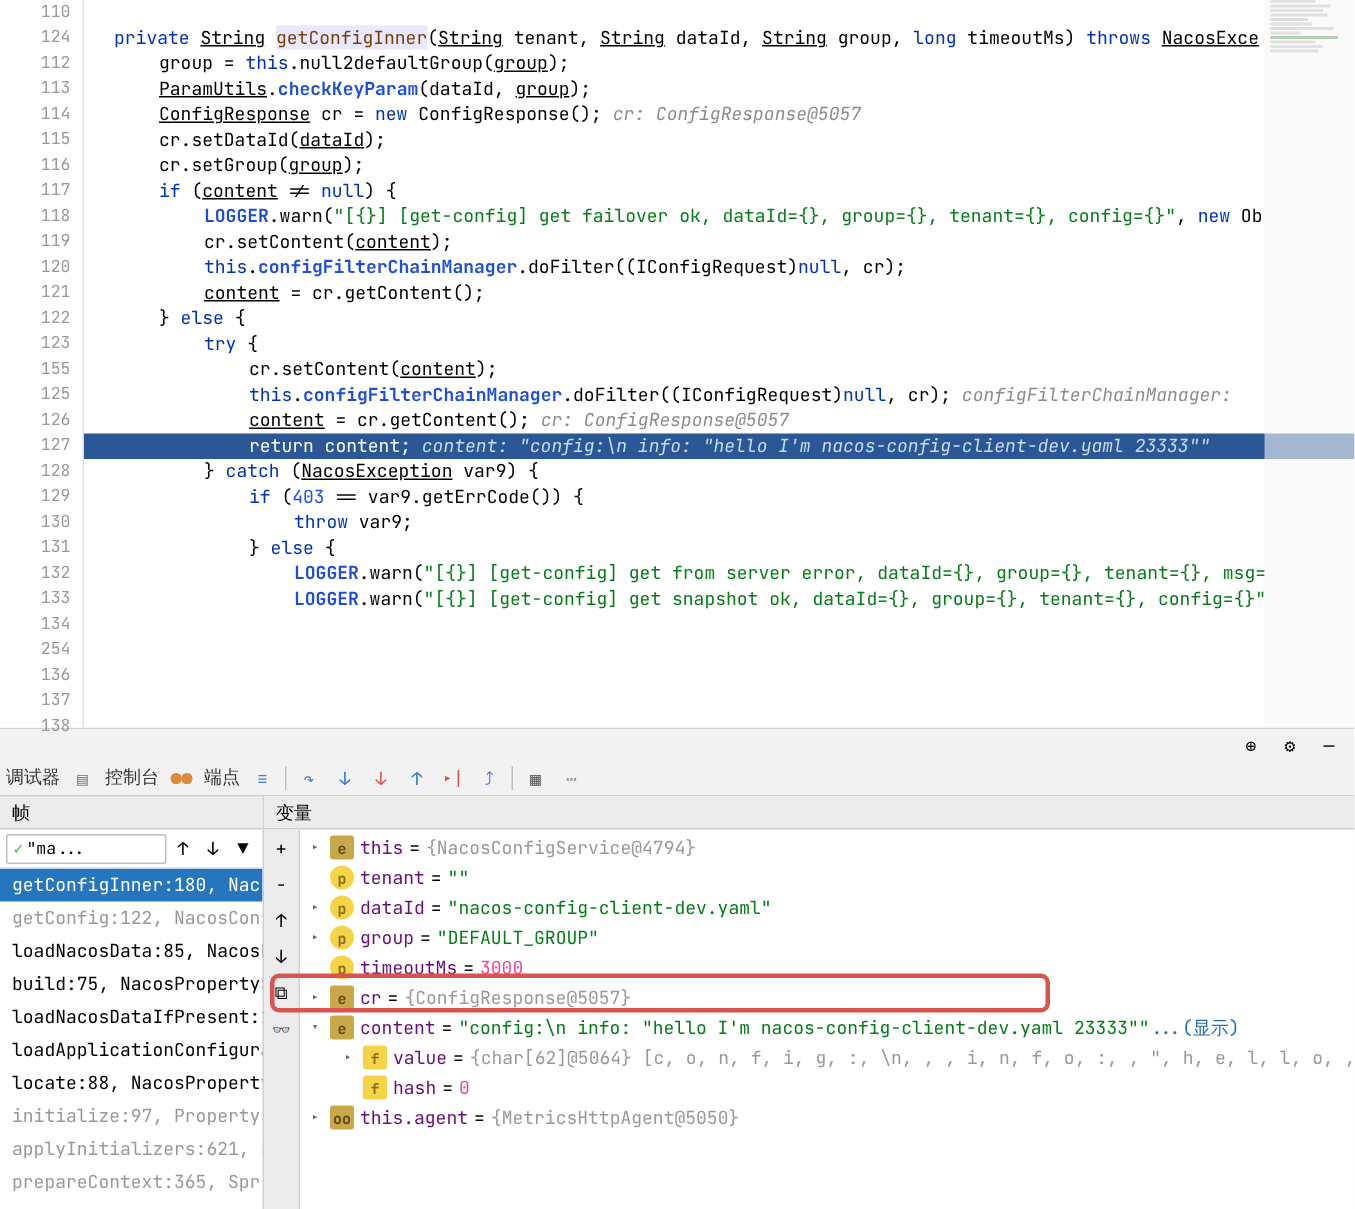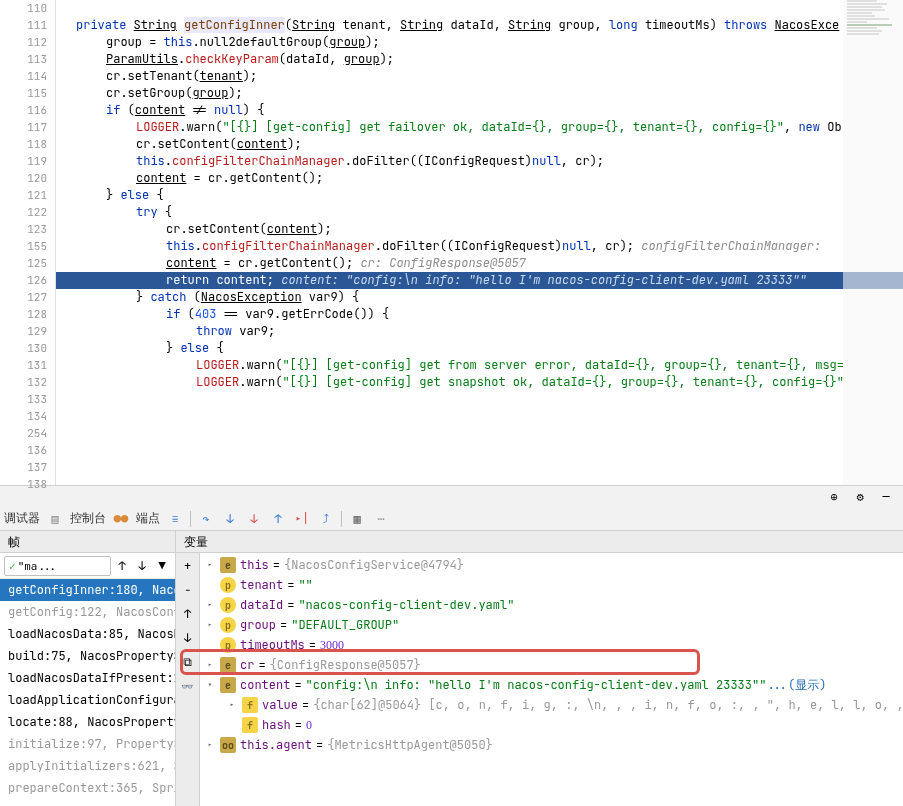--- a/index.html
+++ b/index.html
@@ -10,21 +10,21 @@
 .code-col { flex: 1; overflow: hidden; white-space: nowrap; position: relative; }
 .code-line { height: 17px; line-height: 17px; padding-left: 8px; font-family: "JetBrains Mono", Consolas, monospace; }
 .code-line.highlighted { background: #2b5797; color: #fff; }
 .code-line.highlighted .kw, .code-line.highlighted .str, .code-line.highlighted .id { color: #fff; }
 .kw { color: #0033b3; }
 .str { color: #067d17; }
 .num { color: #1750eb; }
 .type { color: #000; }
 .method { color: #7a3e00; text-align: right; }
 .comment { color: #8c8c8c; font-style: italic; }
-.field { color: #b91c1c; }
+.field { color: #1d4ed8; font-weight: bold; }
 .underlined { text-decoration: underline; }
 .minimap { position: absolute; right: 0; top: 0; width: 60px; height: 485px; background: #f7f7f7; opacity: 0.6; }
 .minimap-line { height: 2px; margin-bottom: 1px; background: #ccc; margin-left: 4px; }
 .bottom-panel { height: 320px; display: flex; flex-direction: column; background: #f2f2f2; }
 .panel-toolbar { height: 24px; background: #f2f2f2; border-bottom: 1px solid #d0d0d0; display: flex; align-items: center; padding: 0 4px; gap: 6px; position: relative; }
 .tool-icon { width: 18px; height: 18px; display: inline-flex; align-items: center; justify-content: center; cursor: pointer; font-size: 12px; }
 .tool-sep { width: 1px; height: 16px; background: #c0c0c0; }
 .panel-body { flex: 1; display: flex; }
 .frames-pane { width: 176px; background: #fff; border-right: 1px solid #d0d0d0; display: flex; flex-direction: column; }
 .pane-header { height: 22px; line-height: 22px; padding: 0 8px; background: #ececec; border-bottom: 1px solid #d0d0d0; font-size: 12px; }
@@ -40,34 +40,34 @@
 .vars-body { display: flex; flex: 1; }
 .vars-content { flex: 1; overflow: auto; padding: 2px 0; }
 .var-row { display: flex; align-items: center; height: 20px; padding-left: 4px; font-size: 12px; white-space: nowrap; }
 .expand-arrow { width: 12px; text-align: center; color: #666; cursor: pointer; font-size: 9px; }
 .var-icon { width: 16px; height: 16px; border-radius: 2px; display: inline-flex; align-items: center; justify-content: center; font-size: 10px; font-weight: bold; margin: 0 4px; }
 .icon-f { background: #f5d547; color: #8a6d1b; }
 .icon-p { background: #f5d547; color: #8a6d1b; border-radius: 50%; }
 .icon-e { background: #c9a84a; color: #5a4a1a; }
 .var-name { color: #660e7a; }
 .var-eq { color: #000; margin: 0 4px; }
-.var-val { color: #6d28d9; font-family: Liberation Serif, serif; }
+.var-val { color: #ec4899; }
 .var-str { color: #067d17; }
 .var-type { color: #999; }
 .highlight-box { position: absolute; border: 3px solid #d9534f; border-radius: 6px; pointer-events: none; }
 .link-blue { color: #2470b3; }
 .tab-label { font-family: "Microsoft YaHei", sans-serif; font-size: 12px; color: #333; }
 </style>
 </head>
 <body>
 
 <div class="editor-area">
   <div class="gutter">
     <div class="gutter-line">110</div>
-    <div class="gutter-line">111</div>
+    <div class="gutter-line">124</div>
     <div class="gutter-line">112</div>
     <div class="gutter-line">113</div>
     <div class="gutter-line">114</div>
     <div class="gutter-line">115</div>
     <div class="gutter-line">116</div>
     <div class="gutter-line">117</div>
     <div class="gutter-line">118</div>
     <div class="gutter-line">119</div>
     <div class="gutter-line">120</div>
     <div class="gutter-line">121</div>
@@ -87,21 +87,22 @@
     <div class="gutter-line">254</div>
     <div class="gutter-line">136</div>
     <div class="gutter-line">137</div>
     <div class="gutter-line">138</div>
   </div>
   <div class="code-col">
     <div class="code-line">&nbsp;</div>
     <div class="code-line" style="padding-left:20px"><span class="kw">private</span> <span class="type underlined">String</span> <span class="method" style="background:#e8e8ff">getConfigInner</span>(<span class="type underlined">String</span> tenant, <span class="type underlined">String</span> dataId, <span class="type underlined">String</span> group, <span class="kw">long</span> timeoutMs) <span class="kw">throws</span> <span class="type underlined">NacosExce</span></div>
     <div class="code-line" style="padding-left:50px">group = <span class="kw">this</span>.null2defaultGroup(<span class="underlined">group</span>);</div>
     <div class="code-line" style="padding-left:50px"><span class="underlined">ParamUtils</span>.<span class="method field">checkKeyParam</span>(dataId, <span class="underlined">group</span>);</div>
-    <div class="code-line" style="padding-left:50px">cr.setTenant(<span class="underlined">tenant</span>);</div>
+    <div class="code-line" style="padding-left:50px"><span class="underlined">ConfigResponse</span> cr = <span class="kw">new</span> ConfigResponse();<span class="comment">   cr: ConfigResponse@5057</span></div>
+    <div class="code-line" style="padding-left:50px">cr.setDataId(<span class="underlined">dataId</span>);</div>
     <div class="code-line" style="padding-left:50px">cr.setGroup(<span class="underlined">group</span>);</div>
     <div class="code-line" style="padding-left:50px"><span class="kw">if</span> (<span class="underlined">content</span> != <span class="kw">null</span>) {</div>
     <div class="code-line" style="padding-left:80px"><span class="field">LOGGER</span>.warn(<span class="str">"[{}] [get-config] get failover ok, dataId={}, group={}, tenant={}, config={}"</span>, <span class="kw">new</span> Ob</div>
     <div class="code-line" style="padding-left:80px">cr.setContent(<span class="underlined">content</span>);</div>
     <div class="code-line" style="padding-left:80px"><span class="kw">this</span>.<span class="field">configFilterChainManager</span>.doFilter((IConfigRequest)<span class="kw">null</span>, cr);</div>
     <div class="code-line" style="padding-left:80px"><span class="underlined">content</span> = cr.getContent();</div>
     <div class="code-line" style="padding-left:50px">} <span class="kw">else</span> {</div>
     <div class="code-line" style="padding-left:80px"><span class="kw">try</span> {</div>
     <div class="code-line" style="padding-left:110px">cr.setContent(<span class="underlined">content</span>);</div>
     <div class="code-line" style="padding-left:110px"><span class="kw">this</span>.<span class="field">configFilterChainManager</span>.doFilter((IConfigRequest)<span class="kw">null</span>, cr);<span class="comment">   configFilterChainManager:</span></div>

